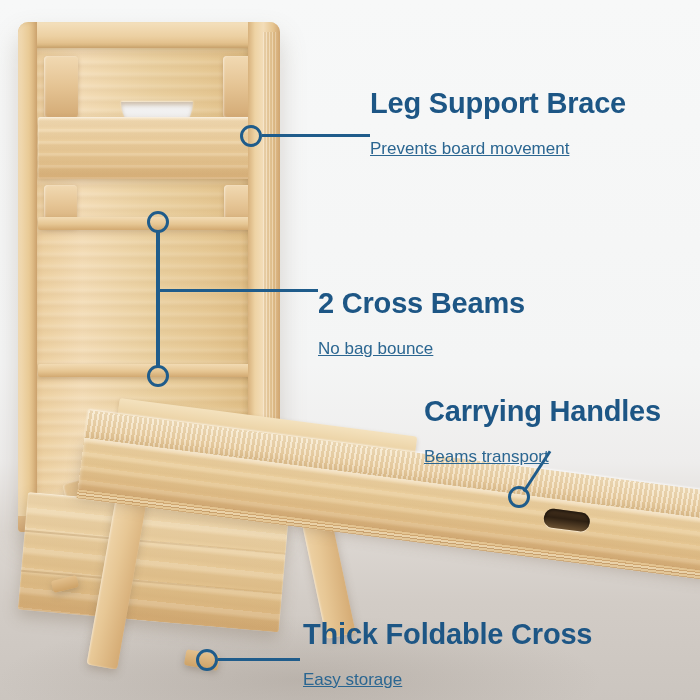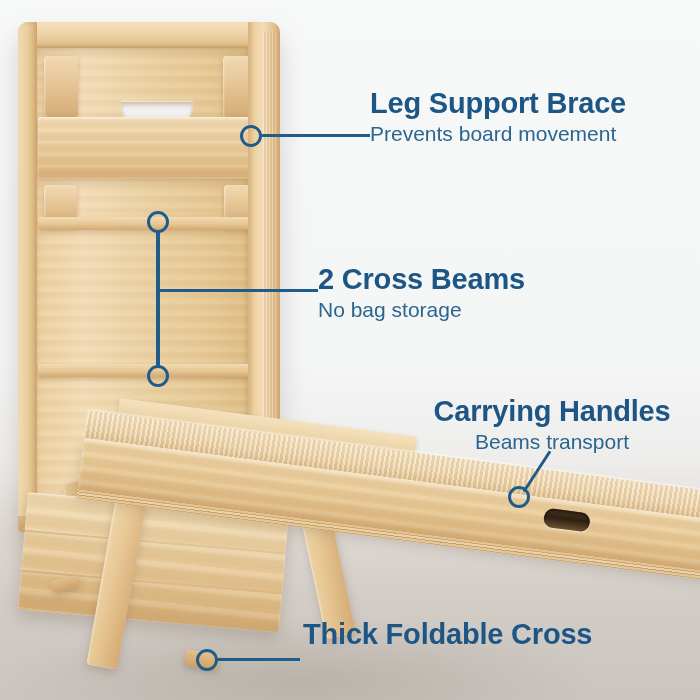--- a/index.html
+++ b/index.html
@@ -228,28 +228,28 @@
   .lead.h { height:3.2px; }
   .lead.v { width:3.2px; }
   .lead.diag { height:3.2px; transform-origin:0 50%; }
 
   .callout { position:absolute; pointer-events:auto; }
   .callout .ttl {
     font-size:29px; font-weight:bold; color:#1d5685;
     letter-spacing:-.2px; line-height:1.1; white-space:nowrap;
   }
   .callout .sub {
-    font-size:21px; color:#2b6691; line-height:1.25;
-    margin-top:1px; white-space:nowrap;
+    font-size:17px; color:#2b6691; line-height:1.25;
+    margin-top:18px; white-space:nowrap;text-decoration:underline;
   }
   .callout.right-al { text-align:right; }
 
   #c-brace   { left:370px; top:88px; }
-  #c-beams   { left:318px; top:264px; }
-  #c-handles { left:424px; top:396px; text-align:center; width:256px; }
+  #c-beams   { left:318px; top:288px; }
+  #c-handles { left:424px; top:396px; text-align:left; width:256px; }
   #c-legs    { left:303px; top:619px; }
 </style>
 </head>
 <body>
 
 <div id="scene">
 
   <div class="floor-shadow"></div>
 
   <div id="upright">
@@ -303,30 +303,31 @@
       <div class="ttl">Leg Support Brace</div>
       <div class="sub">Prevents board movement</div>
     </div>
 
     <div class="ring" style="left:147px; top:211px;"></div>
     <div class="ring" style="left:147px; top:365px;"></div>
     <div class="lead v" style="left:156.4px; top:231px; height:136px;"></div>
     <div class="lead h" style="left:156px; top:289px; width:162px;"></div>
     <div class="callout" id="c-beams">
       <div class="ttl">2 Cross Beams</div>
-      <div class="sub">No bag storage</div>
+      <div class="sub">No bag bounce</div>
     </div>
 
     <div class="ring" style="left:508px; top:486px;"></div>
     <div class="lead diag" style="left:524px; top:490px; width:48px; transform:rotate(-57deg);"></div>
     <div class="callout right-al" id="c-handles">
       <div class="ttl">Carrying Handles</div>
       <div class="sub">Beams transport</div>
     </div>
 
     <div class="ring" style="left:196px; top:649px;"></div>
     <div class="lead h" style="left:218px; top:658px; width:82px;"></div>
     <div class="callout" id="c-legs">
       <div class="ttl">Thick Foldable Cross</div>
+      <div class="sub">Easy storage</div>
     </div>
 
   </div>
 </div>
 
 </body></html>

